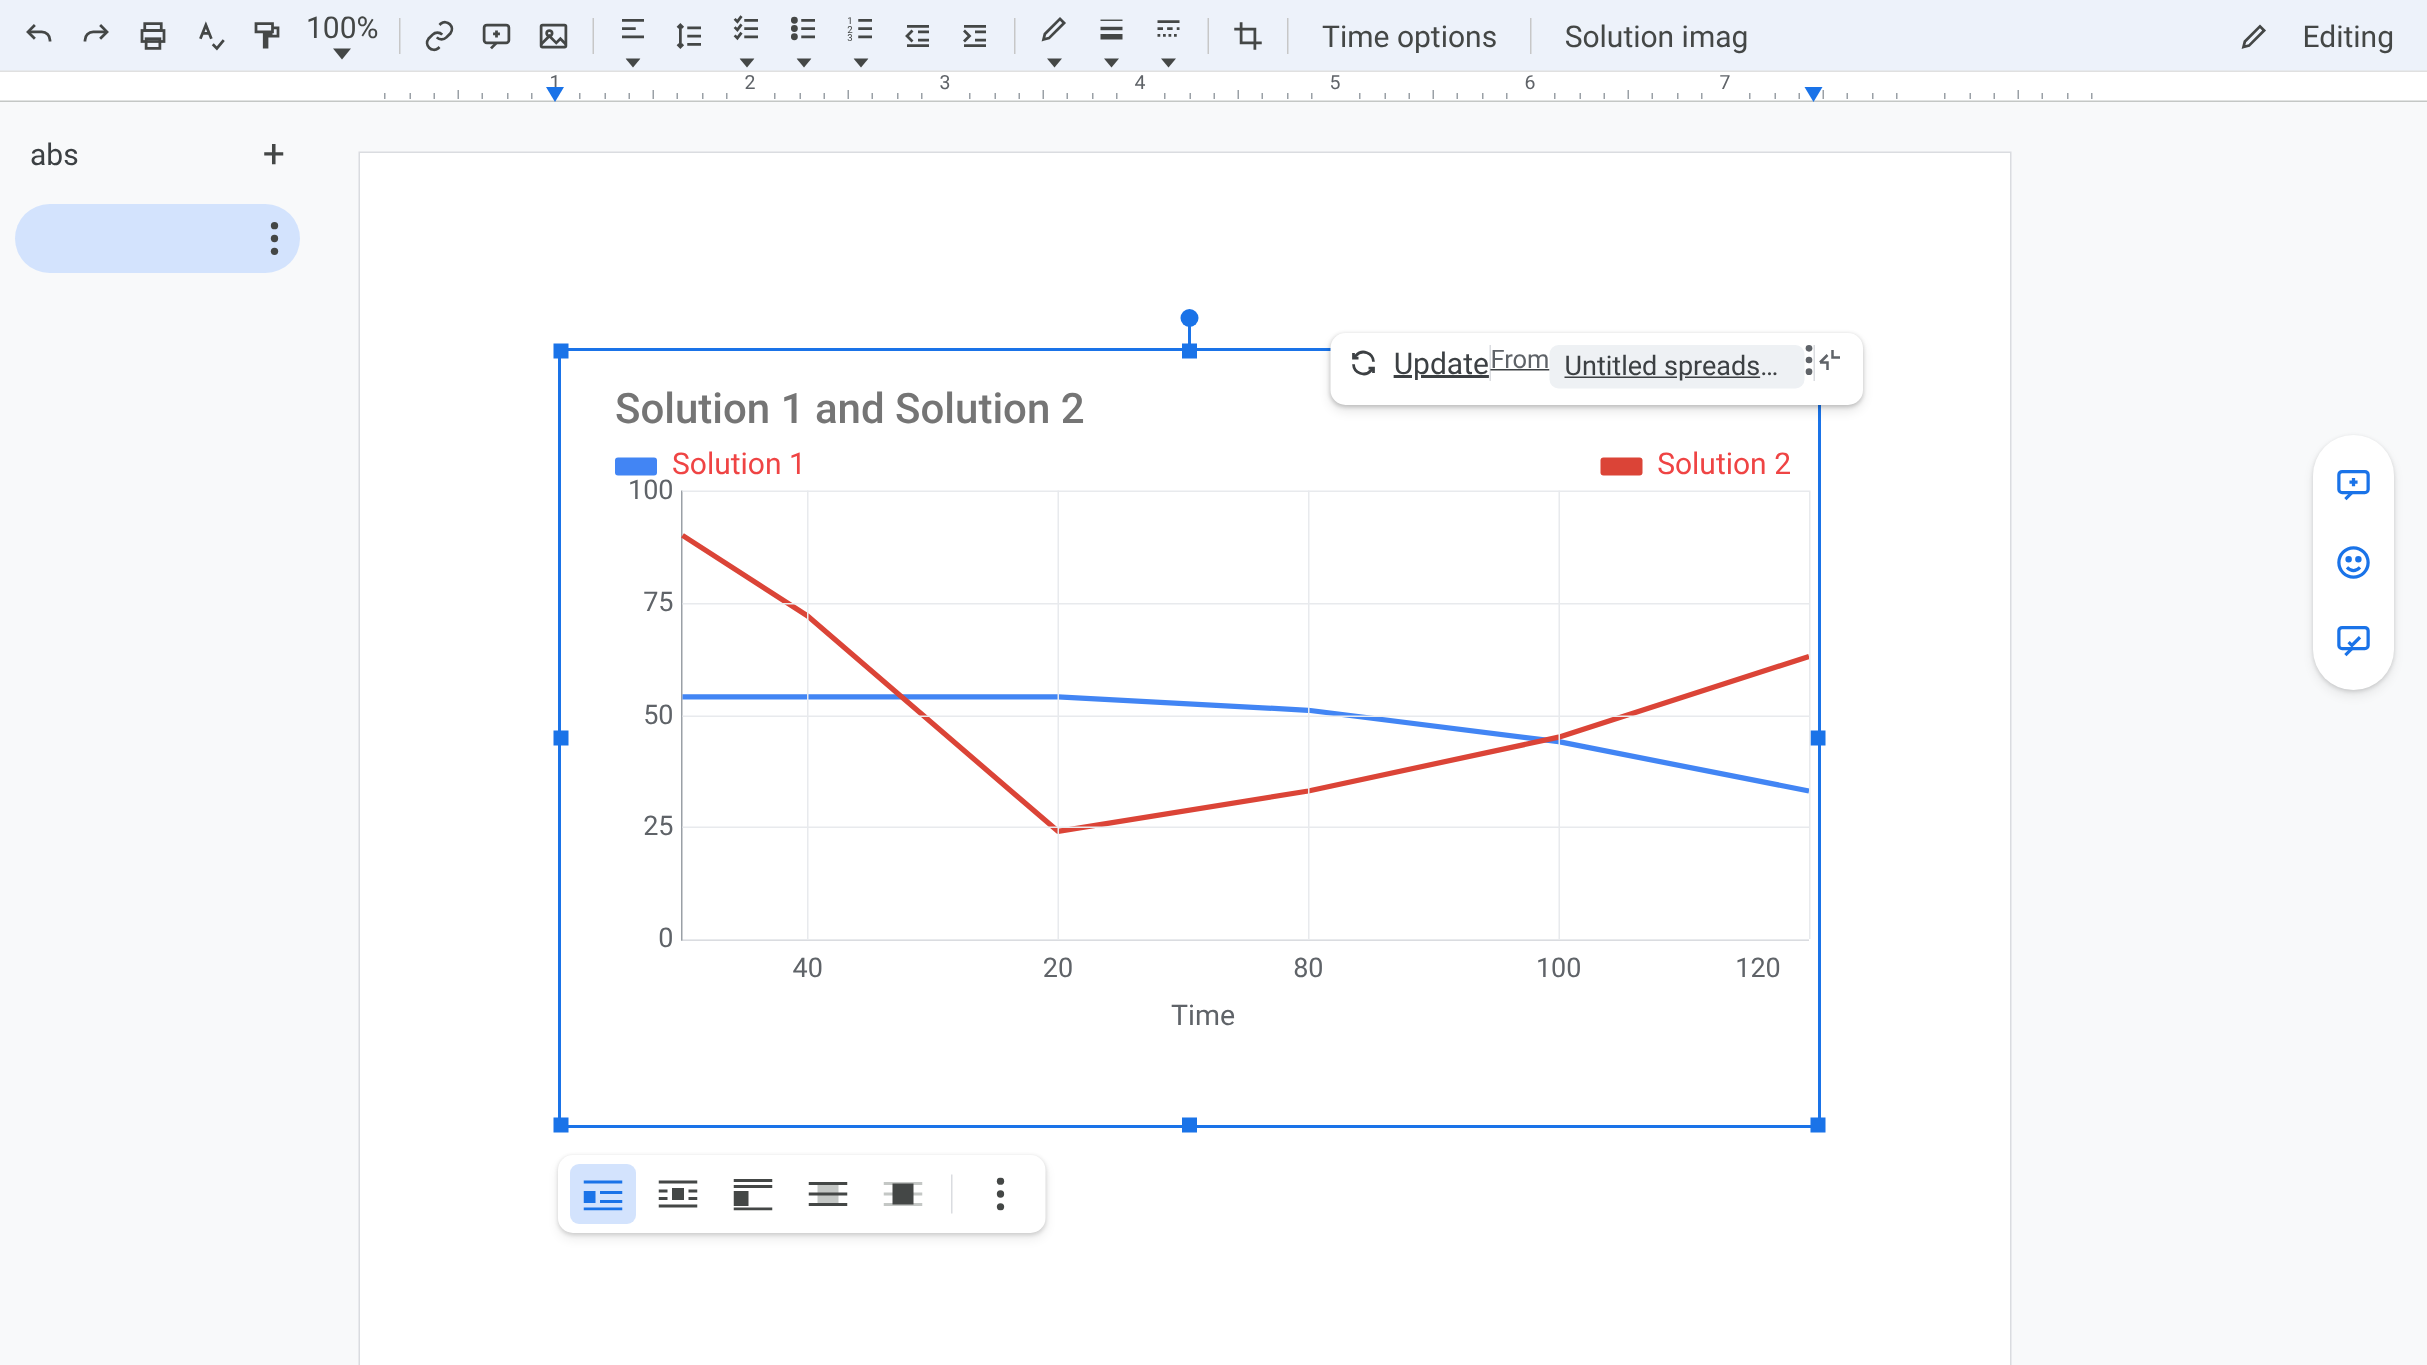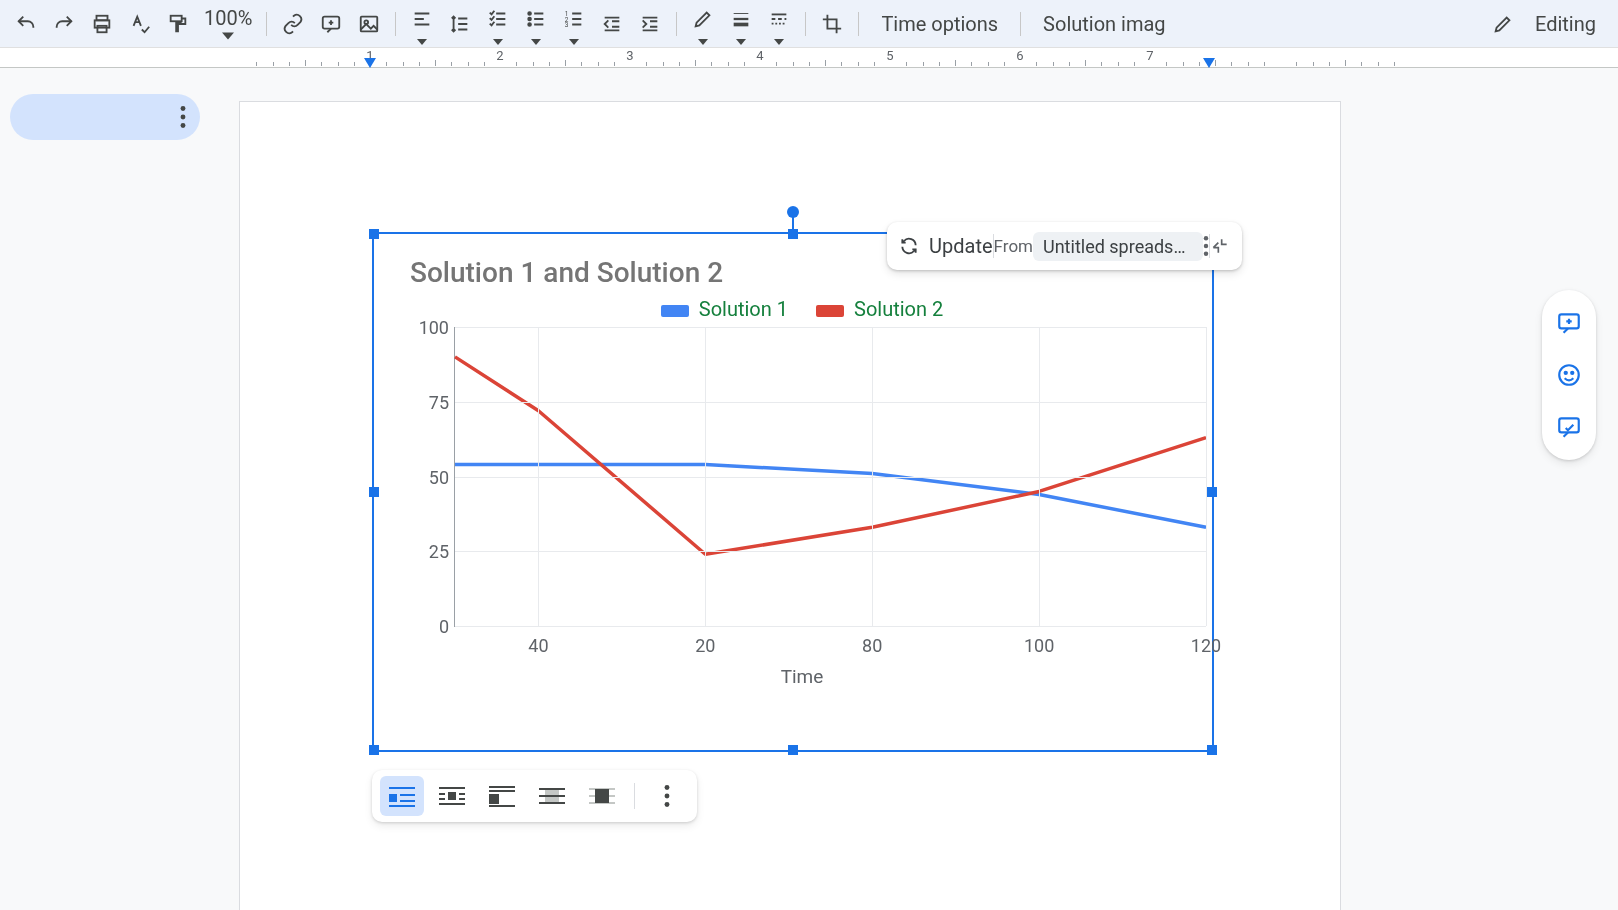--- a/index.html
+++ b/index.html
@@ -103,36 +103,37 @@
     position:absolute; left:50%; top:-28px; width:12px;height:12px; background:#1a73e8; border-radius:50%;
     transform:translateX(-50%);
   }
   .rotate-line{
     position:absolute; left:50%; top:-22px; width:2px; height:22px; background:#1a73e8; transform:translateX(-50%);
   }
 
   
   .chart-inner { position:absolute; inset:0; padding:22px 18px 14px 36px; }
   .chart-title { font-size:28px; color:#757575; font-weight:500; margin-bottom:8px; }
-  .chart-legend { display:flex; justify-content:center; gap:28px; font-size:20px; color:#15803d; margin-bottom:4px;}
+  .chart-legend { display:flex; justify-content:space-between; gap:28px; font-size:20px; color:#ef4444; margin-bottom:4px;}
   .lg-swatch{ width:28px;height:12px; border-radius:2px; display:inline-block; margin-right:10px; vertical-align:middle;}
   .chart-plot { position:relative; margin-left:44px; margin-top:6px; width:752px; height:300px; border-left:1px solid #9aa0a6; border-bottom:1px solid #9aa0a6;}
   .grid-v{position:absolute;top:0;bottom:0;width:1px;background:#e8eaed;}
   .grid-h{position:absolute;left:0;right:0;height:1px;background:#e8eaed;}
   .y-label{position:absolute; left:-44px; transform:translateY(-50%); font-size:18px; color:#5f6368; width:38px; text-align:right;}
   .x-label{position:absolute; top:308px; transform:translateX(-50%); font-size:18px; color:#5f6368;}
   .axis-title{ text-align:center; font-size:19px; color:#5f6368; margin-top:38px;}
   svg.lines{position:absolute;left:0;top:0;width:100%;height:100%;overflow:visible;}
 
   
   .link-chip {
     position:absolute; top:-12px; right:-30px;
     background:#fff; border-radius:10px; box-shadow:0 1px 3px rgba(0,0,0,.2),0 4px 8px rgba(0,0,0,.1);
-    display:flex; align-items:center; padding:8px 12px; height:48px;
+    display:flex; align-items:flex-start; padding:8px 12px; height:48px;
     color:#3c4043;
+    text-decoration:underline;
   }
   .chip-update{ display:flex; align-items:center; gap:10px; font-size:20px; cursor:pointer; }
   .chip-sep{ width:1px; height:24px; background:#dadce0; }
   .chip-from{ font-size:17px; color:#5f6368; }
   .chip-source{
     font-size:18px; background:#eef1f4; padding:4px 10px; border-radius:6px; max-width:170px;
     overflow:hidden; text-overflow:ellipsis; white-space:nowrap; color:#3c4043;
   }
 
   
@@ -432,20 +433,24 @@
       <div class="ruler-tick " style="left: 1105px;"></div>
       <div class="ruler-tick minor" style="left: 1121.25px;"></div>
       <div class="ruler-tick minor" style="left: 1137.5px;"></div>
       <div class="ruler-tick minor" style="left: 1153.75px;"></div>
       <div class="ruler-marker-down" style="left: 130px;"></div>
       <div class="ruler-marker-up" style="left: 968.5px;"></div>
     </div>
 </div>
 
 <div class="sidebar">
+  <div class="sidebar-head">
+    <span>abs</span>
+    <span style="font-size:26px;color:#444746;cursor:pointer">+</span>
+  </div>
   <div class="sidebar-item">
     <span>
       <svg width="6" height="22" viewBox="0 0 4 18">
           <circle cx="2" cy="2" r="2" fill="#444746"></circle>
           <circle cx="2" cy="9" r="2" fill="#444746"></circle>
           <circle cx="2" cy="16" r="2" fill="#444746"></circle>
         </svg>
     </span>
   </div>
 </div>
@@ -482,21 +487,21 @@
             </svg>
         <div class="grid-v" style="left: 83.4444px;"></div>
             <div class="x-label" style="left: 83.4444px;">40</div>
             <div class="grid-v" style="left: 250.333px;"></div>
             <div class="x-label" style="left: 250.333px;">20</div>
             <div class="grid-v" style="left: 417.222px;"></div>
             <div class="x-label" style="left: 417.222px;">80</div>
             <div class="grid-v" style="left: 584.111px;"></div>
             <div class="x-label" style="left: 584.111px;">100</div>
             <div class="grid-v" style="left: 751px;"></div>
-            <div class="x-label" style="left: 751px;">120</div>
+            <div class="x-label" style="left: 717px;">120</div>
             <div class="grid-h" style="top: 299px;"></div>
             <div class="y-label" style="top: 299px;">0</div>
             <div class="grid-h" style="top: 224.25px;"></div>
             <div class="y-label" style="top: 224.25px;">25</div>
             <div class="grid-h" style="top: 149.5px;"></div>
             <div class="y-label" style="top: 149.5px;">50</div>
             <div class="grid-h" style="top: 74.75px;"></div>
             <div class="y-label" style="top: 74.75px;">75</div>
             <div class="grid-h" style="top: 0px;"></div>
             <div class="y-label" style="top: 0px;">100</div>

